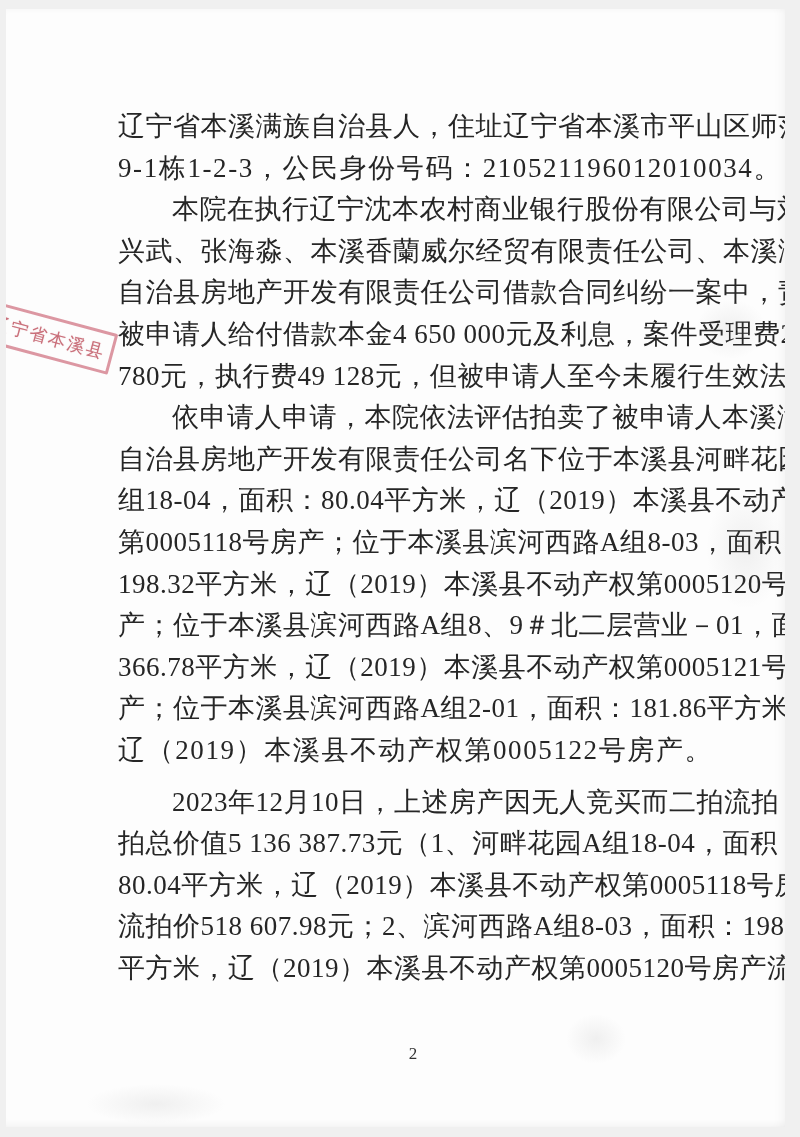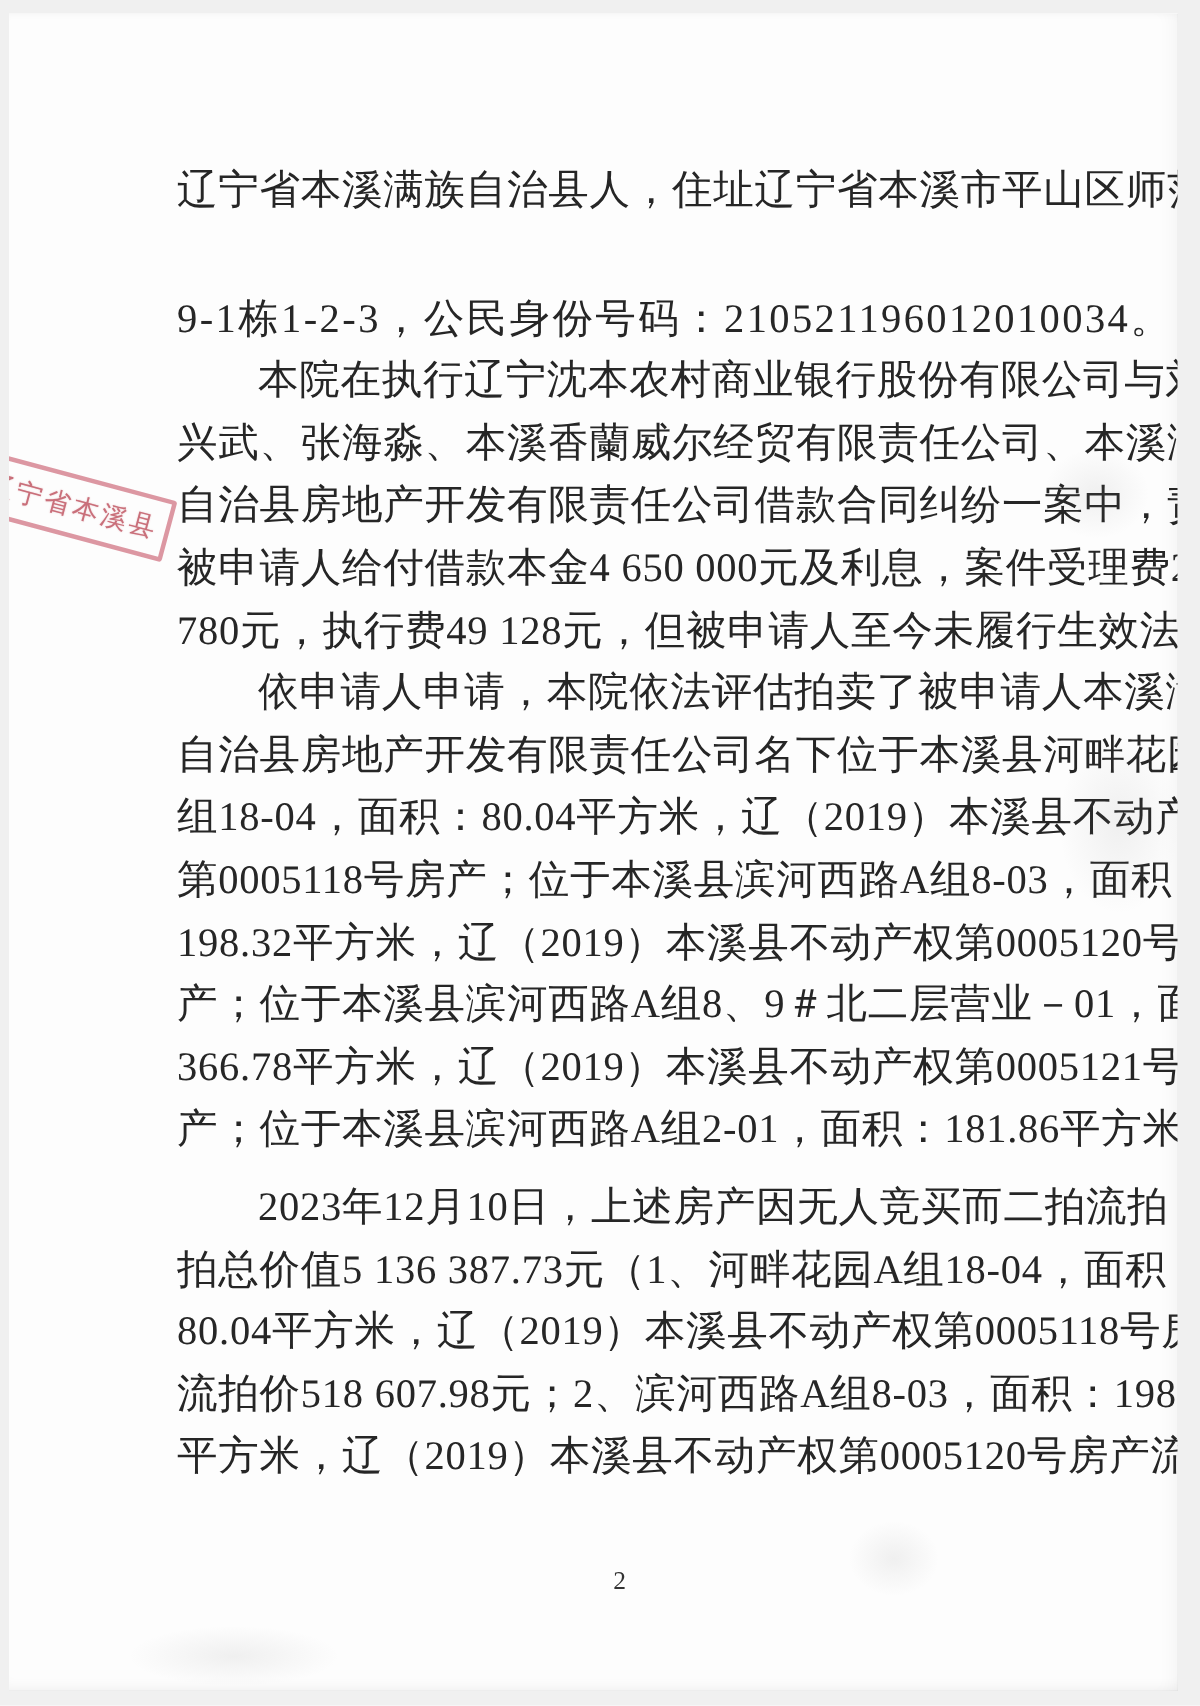--- a/index.html
+++ b/index.html
@@ -33,21 +33,21 @@
   .para{margin:0;}
   .para.gap{margin-top:10px;}
   .line{
     height:41.6px;
     white-space:nowrap;
     text-align:justify;
     text-align-last:justify;
     text-justify:inter-character;
   }
   .line.ind{text-indent:2em;}
-  .line.short{text-align-last:left;letter-spacing:1.6px;margin-top:44px;}
+  .line.short{text-align-last:left;letter-spacing:1.6px;}
   .stamp{
     position:absolute;left:-72px;top:301px;width:182px;height:42px;
     border:3px solid rgba(201,93,110,0.70);
     border-radius:2px;
     transform:rotate(15deg);
     display:flex;align-items:center;justify-content:flex-end;
     padding-right:5px;box-sizing:border-box;
     opacity:0.9;
   }
   .stamp span{
@@ -95,20 +95,21 @@
       </div>
       <div class="para">
         <div class="line ind">依申请人申请，本院依法评估拍卖了被申请人本溪满族</div>
         <div class="line">自治县房地产开发有限责任公司名下位于本溪县河畔花园A</div>
         <div class="line">组18-04，面积：80.04平方米，辽（2019）本溪县不动产权</div>
         <div class="line">第0005118号房产；位于本溪县滨河西路A组8-03，面积：</div>
         <div class="line">198.32平方米，辽（2019）本溪县不动产权第0005120号房</div>
         <div class="line">产；位于本溪县滨河西路A组8、9＃北二层营业－01，面积：</div>
         <div class="line">366.78平方米，辽（2019）本溪县不动产权第0005121号房</div>
         <div class="line">产；位于本溪县滨河西路A组2-01，面积：181.86平方米，</div>
+        <div class="line short">辽（2019）本溪县不动产权第0005122号房产。</div>
       </div>
       <div class="para gap">
         <div class="line ind">2023年12月10日，上述房产因无人竞买而二拍流拍，流</div>
         <div class="line">拍总价值5 136 387.73元（1、河畔花园A组18-04，面积：</div>
         <div class="line">80.04平方米，辽（2019）本溪县不动产权第0005118号房产</div>
         <div class="line">流拍价518 607.98元；2、滨河西路A组8-03，面积：198.32</div>
         <div class="line">平方米，辽（2019）本溪县不动产权第0005120号房产流拍</div>
       </div>
     </div>
 

